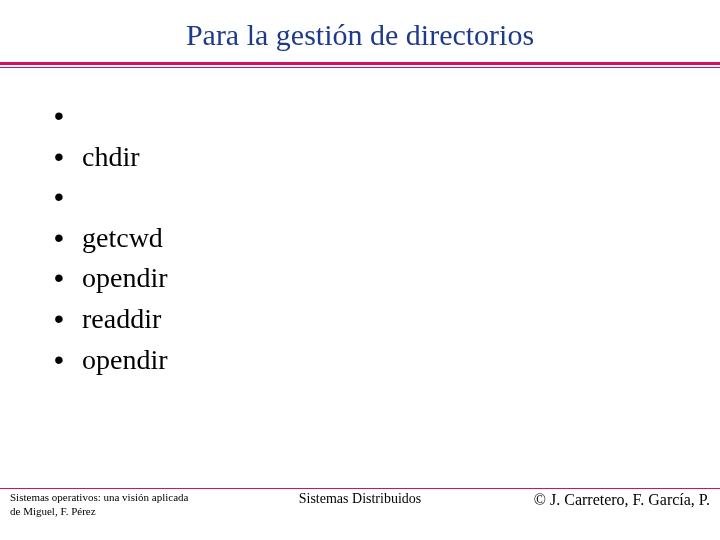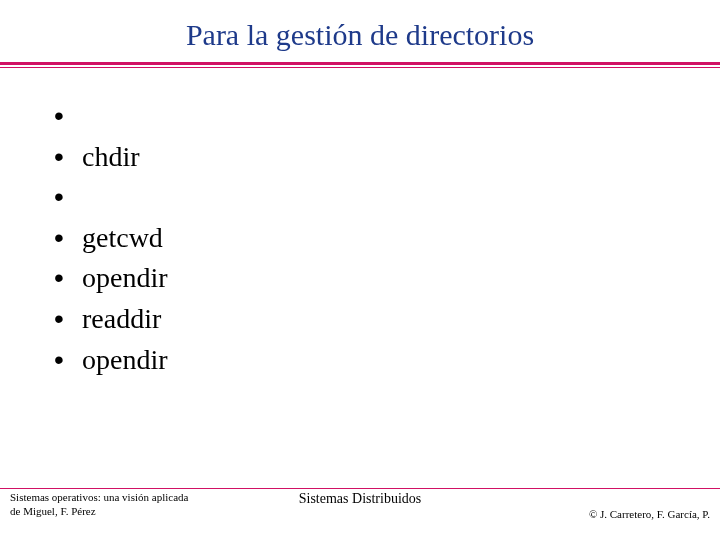--- a/index.html
+++ b/index.html
@@ -56,22 +56,22 @@
   .footer-center {
     position: absolute;
     left: 50%;
     top: 3px;
     transform: translateX(-50%);
     font-size: 14px;
   }
   .footer-right {
     position: absolute;
     right: 10px;
-    top: 20px;
-    font-size: 11px;
+    top: 3px;
+    font-size: 16px;
     white-space: nowrap;
   }
 </style>
 </head>
 <body>
 
 <div class="slide">
 
   <h1 class="title">Para la gestión de directorios</h1>
   <div class="rule-top"></div>

